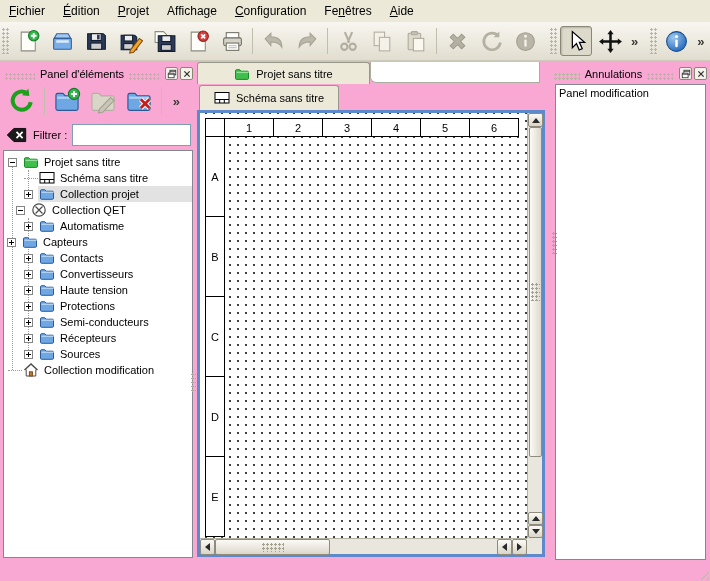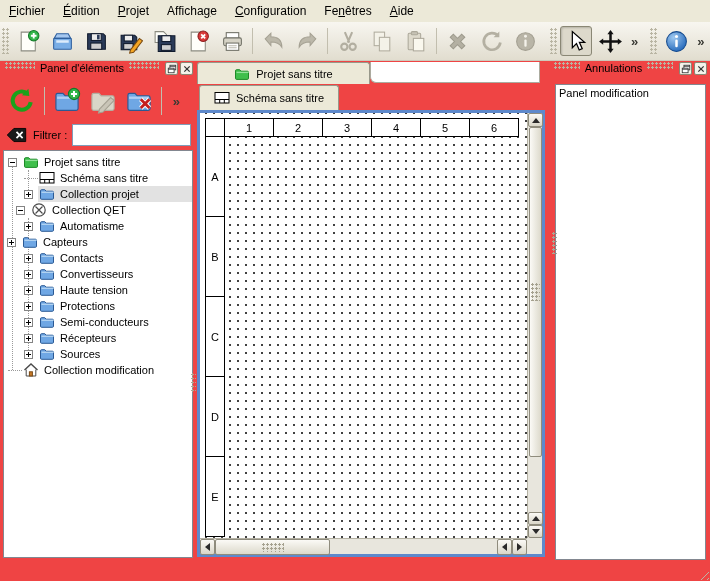--- a/index.html
+++ b/index.html
@@ -1,17 +1,17 @@
 <!DOCTYPE html>
 <html><head>
 <meta charset="utf-8">
 <style>
   html,body{margin:0;padding:0;}
   body{font-family:"Liberation Sans", sans-serif; background:#9a9a90;}
-  .app{position:relative;width:710px;height:581px;background:#ef4444;overflow:hidden;font-size:11px;color:#000;}
+  .app{position:relative;width:710px;height:581px;background:#f9a8d4;overflow:hidden;font-size:11px;color:#000;}
 
   
   .menubar{position:absolute;left:0;top:0;width:710px;height:22px;display:flex;align-items:center;background:#ece9d8;}
   .menu-item{padding:3px 9px;font-size:12px;cursor:default;}
   .menu-item u{text-decoration:underline;}
 
   
   .toolbar-row{position:absolute;left:0;top:22px;width:710px;height:39px;display:flex;align-items:center;
     background:linear-gradient(#f8f6f0,#e1ddcf);border-bottom:1px solid #cdc9bb;box-sizing:border-box;}
   .toolbar{display:flex;align-items:center;height:100%;}
@@ -20,21 +20,21 @@
   .tbtn{width:32px;height:30px;margin:0 1px;padding:0;border:1px solid transparent;background:transparent;display:flex;align-items:center;justify-content:center;border-radius:3px;}
   .tbtn.pressed{background:#ddd9cb;border:1px solid #8a8775;box-shadow:inset 1px 1px 2px rgba(0,0,0,0.18);}
   .tsep{width:1px;height:26px;background:#c2beae;margin:0 3px;display:inline-block;}
   .overflow{font-size:13px;font-weight:bold;color:#3a3a34;padding:0 4px;cursor:default;}
   .icon{display:inline-flex;}
   .icon svg{width:100%;height:100%;display:block;}
   .tbtn .icon{width:25px;height:25px;}
 
   
   .dock{position:absolute;top:62px;}
-  .dock-titlebar{height:18px;display:flex;align-items:flex-start;}
+  .dock-titlebar{height:18px;display:flex;align-items:flex-end;}
   .tdots{flex:1;height:7px;margin:0 5px;background-image:radial-gradient(circle at 1.5px 1.5px,#b9b5a3 1px,rgba(0,0,0,0) 1.3px);background-size:4px 4px;}
   .dock-title{font-size:11px;white-space:nowrap;}
   .dock-btn{width:13px;height:13px;margin:0 1px;border:1px solid #8a8774;background:#f4f2ea;border-radius:2px;display:flex;align-items:center;justify-content:center;padding:0;}
   .dock-btn .icon{width:10px;height:10px;}
 
   
   #left-dock{left:0;width:196px;height:500px;}
   .dock-toolbar{height:42px;display:flex;align-items:center;padding:0 4px;}
   .dtbtn{width:34px;height:38px;margin:0 1px;padding:0;border:1px solid transparent;background:transparent;display:flex;align-items:center;justify-content:center;}
   .dtbtn .icon{width:28px;height:28px;}

